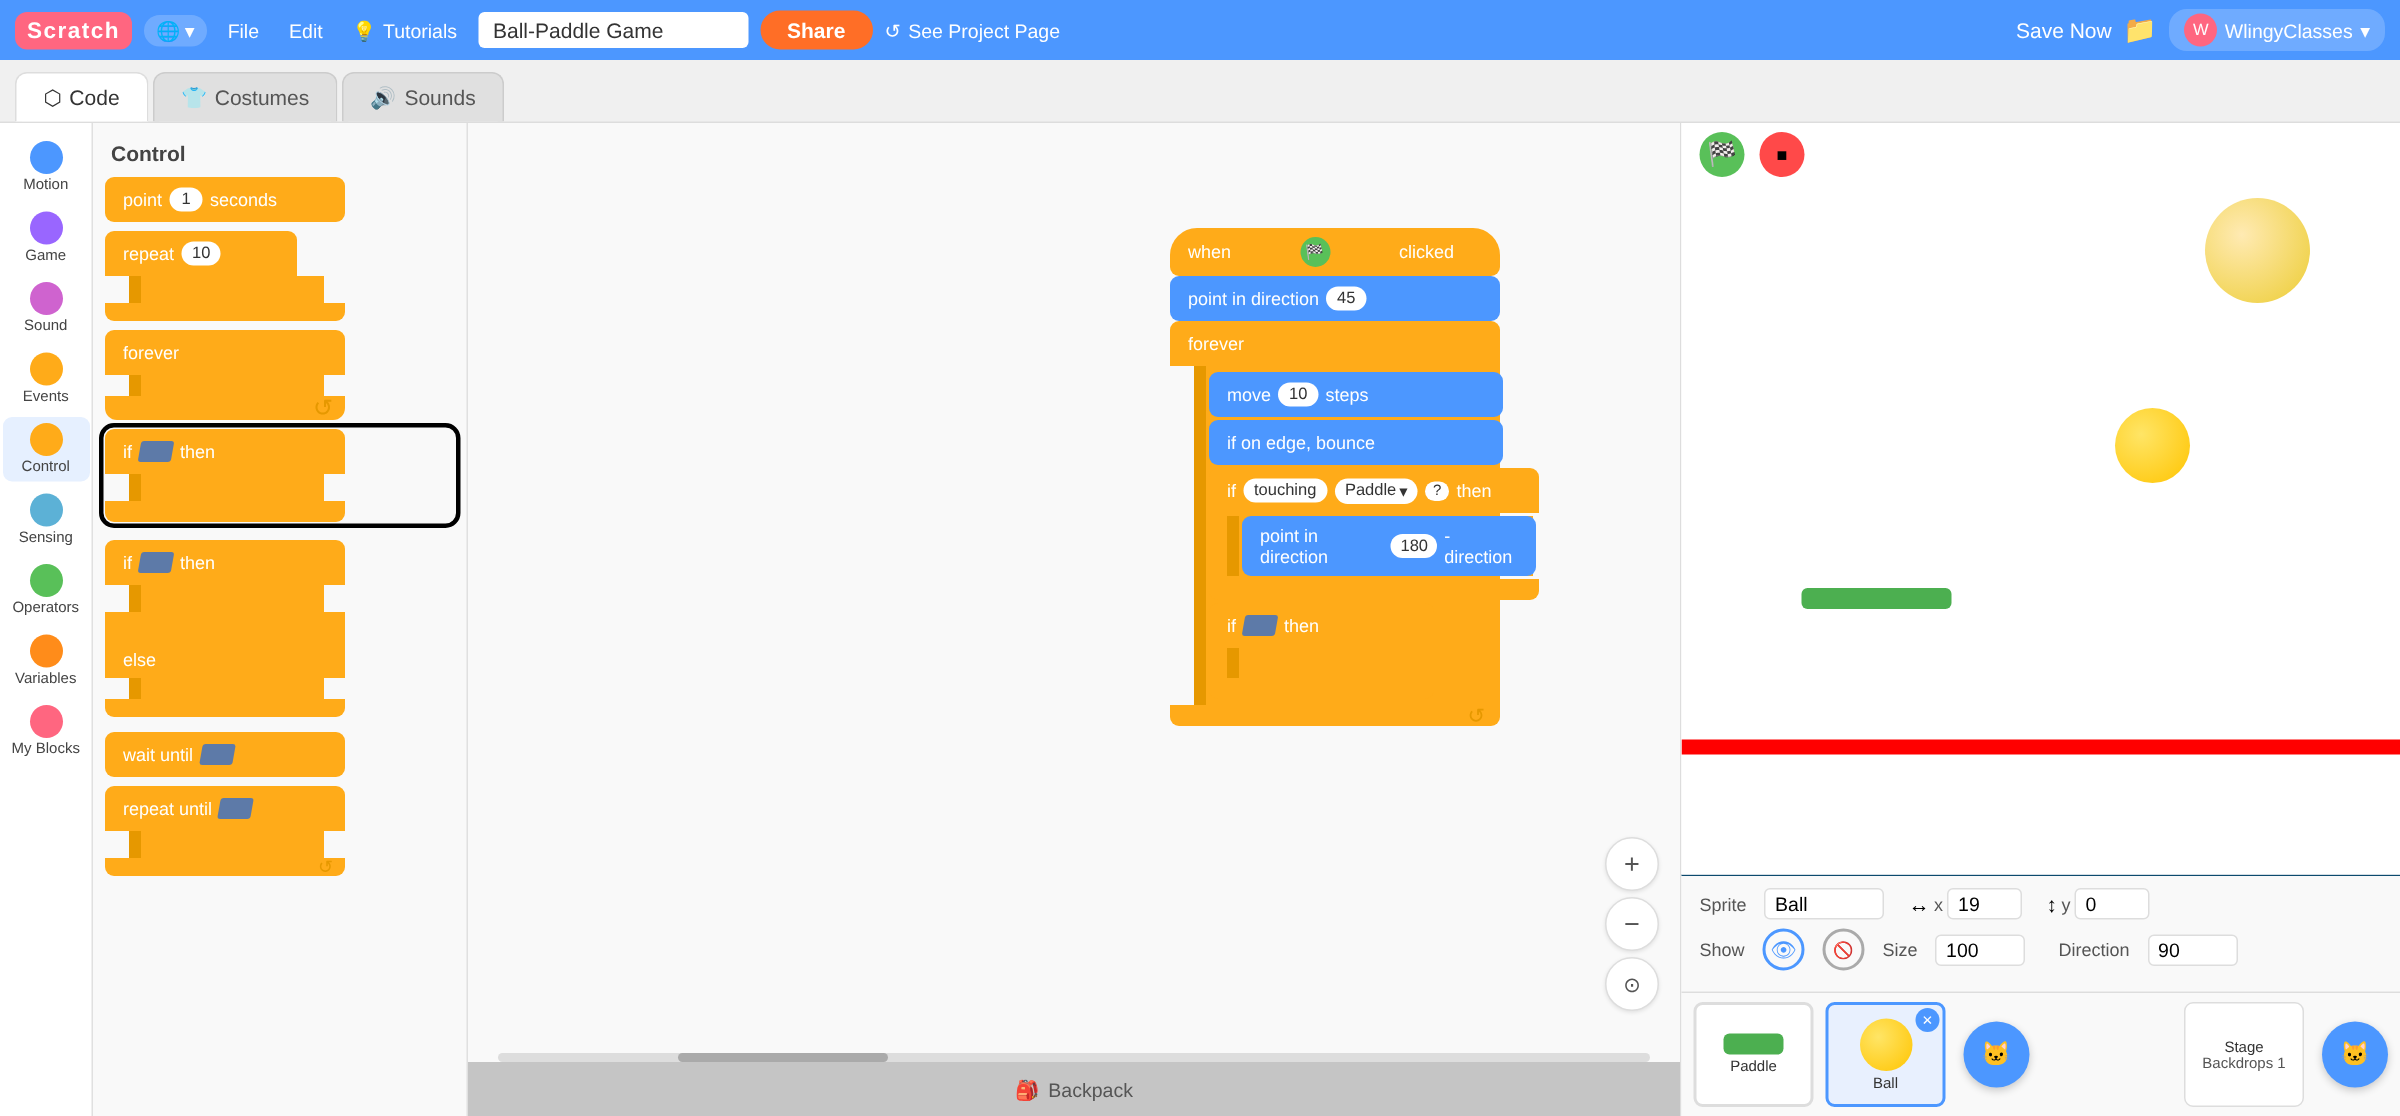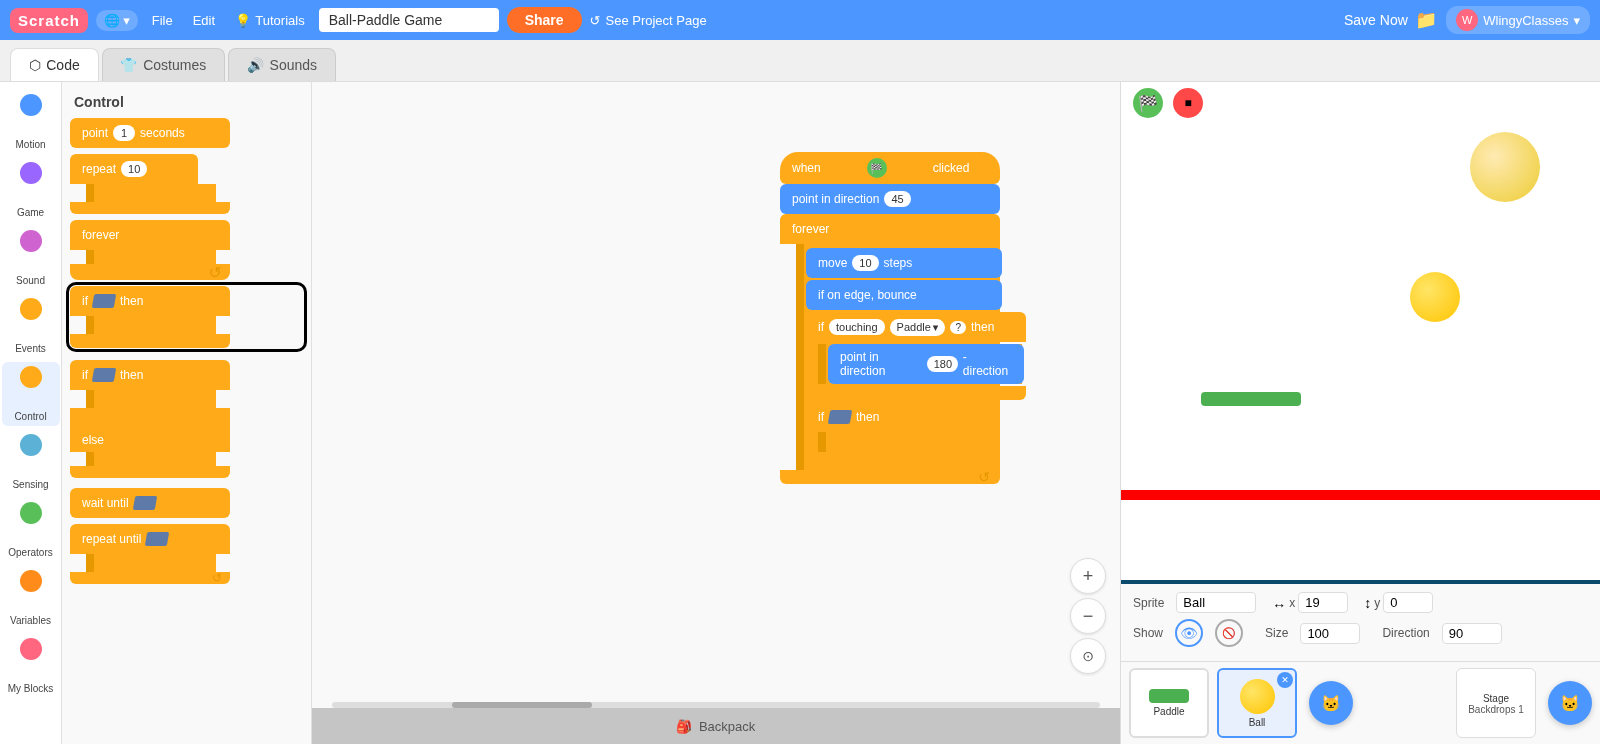--- a/index.html
+++ b/index.html
@@ -160,21 +160,20 @@
       overflow-y: auto;
     }
     .cat-item {
       display: flex;
       flex-direction: column;
       align-items: center;
       cursor: pointer;
       padding: 4px 2px;
       border-radius: 6px;
       width: 58px;
-      gap: 21px;
     }
     .cat-item.active {
       background: #e6f0ff;
     }
     .cat-dot {
       width: 22px;
       height: 22px;
       border-radius: 50%;
     }
     .cat-label {
@@ -420,21 +419,21 @@
     .stage-canvas {
       width: 100%;
       height: 100%;
       background: #fff;
       position: relative;
     }
 
     
     #sprite-info {
       background: #f9f9f9;
-      border-top: 4px solid #0c4a6e;
+      border-top: 1px solid #0c4a6e;
       padding: 8px 12px;
     }
     .sprite-info-row {
       display: flex;
       align-items: center;
       gap: 12px;
       margin-bottom: 6px;
     }
     .sprite-label { font-size: 12px; color: #555; }
     .sprite-value-input {
@@ -848,21 +847,21 @@
         <span style="margin-left:4px; display:inline-flex; align-items:center; gap:3px;">
           <span style="font-size:14px;">↕</span>
           <span class="sprite-label">y</span>
           <input type="text" class="sprite-coord-input" value="0" style="">
         </span>
       </div>
       <div class="sprite-info-row">
         <span class="sprite-label">Show</span>
         <div class="show-btn">👁</div>
         <div class="hide-btn" style="font-size:11px;">🚫</div>
-        <span class="sprite-label" style="margin-left:10px;">Size</span>
+        <span class="sprite-label" style="">Size</span>
         <input type="text" class="sprite-coord-input" style="width: 60px;" value="100">
         <span class="sprite-label" style="margin-left:10px;">Direction</span>
         <input type="text" class="sprite-coord-input" style="width: 60px;" value="90">
       </div>
     </div>
 
     <div id="sprites-list-area">
 
       <div class="sprite-thumb">
         <div style="width:40px;height:14px;background:#4caf50;border-radius:4px;"></div>

